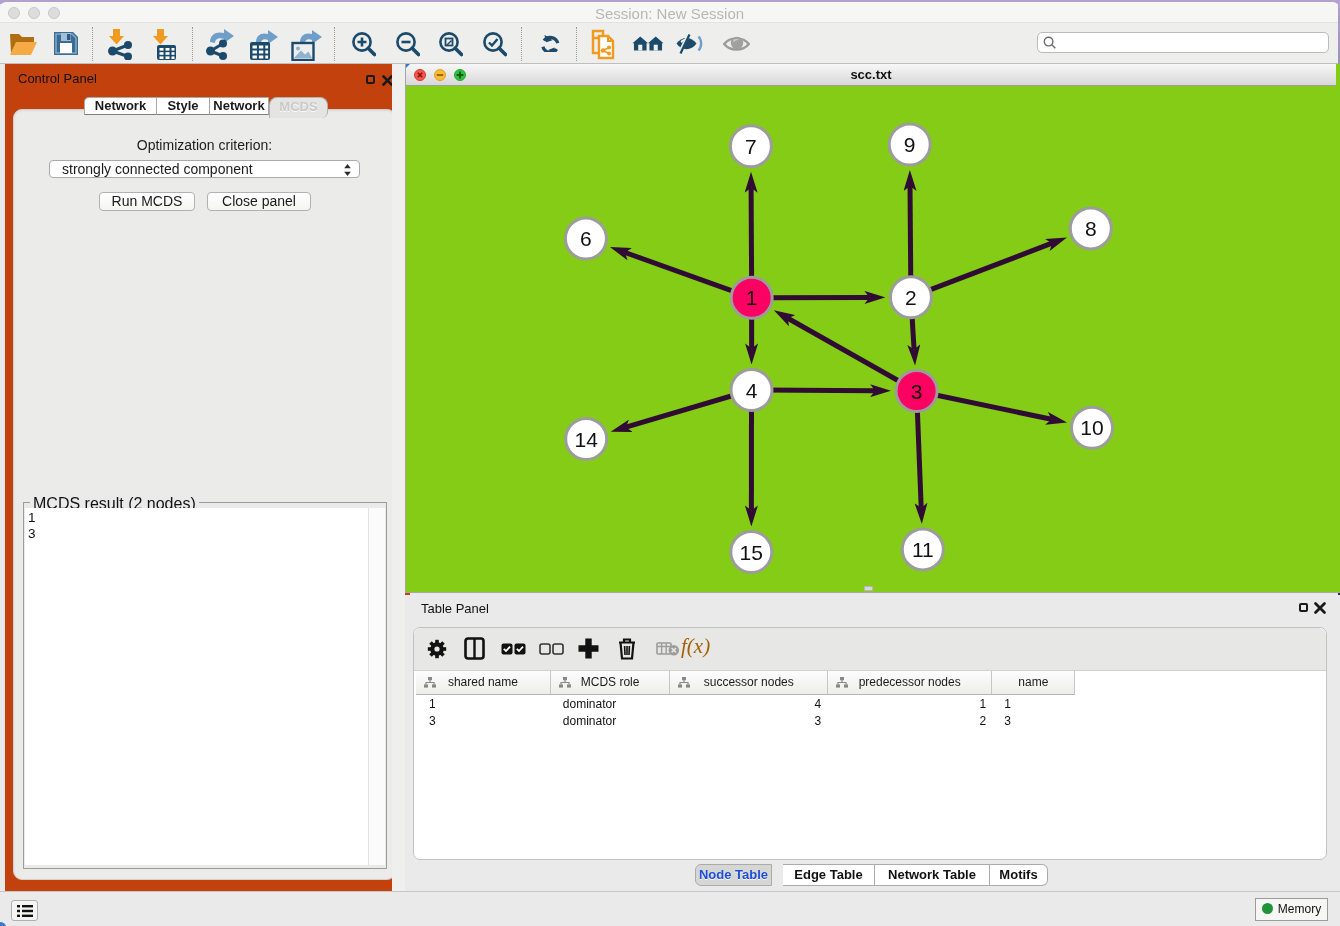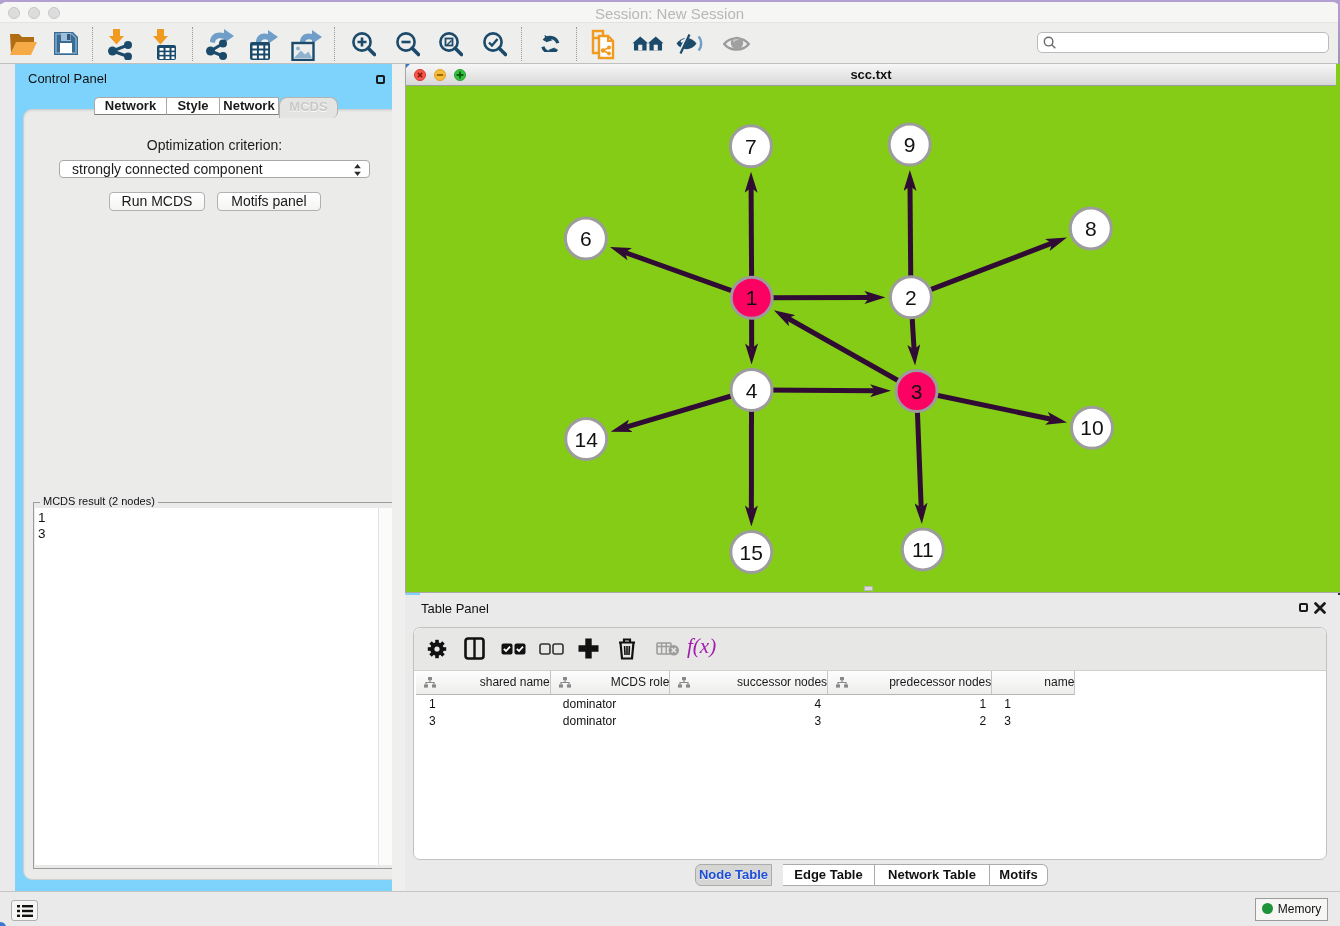--- a/index.html
+++ b/index.html
@@ -7,48 +7,48 @@
 
 #desktop{top:0;left:0;width:1340px;height:4px;background:#b2a0d0}
 #rstrip{top:3px;right:0;width:2px;height:923px;background:linear-gradient(#b2a0d0,#8d86a0 120px,#3a3f52 360px,#272c3c 600px)}
 #titlebar{top:2px;left:0;width:1339px;height:20px;background:#f6f6f5;border-radius:6px 6px 0 0}
 .tl{top:7px;width:12px;height:12px;border-radius:50%;background:#dedddd;border:1px solid #c9c8c8}
 #title{top:5px;left:0;width:1339px;text-align:center;font-size:15px;color:#b7b7b7}
 #toolbar{top:22px;left:0;width:1340px;height:42px;background:#eeeeed;border-bottom:1px solid #bfbfbf;border-top:1px solid #e3e3e3}
 .sep{top:27px;width:1px;height:34px;border-left:1px dotted #9a9a9a}
 #searchbox{top:32px;left:1037px;width:292px;height:21px;background:#fff;border:1px solid #bbb;border-radius:5px}
 
-#cpanel{top:64px;left:15px;width:405px;height:827px;background:#7dd3fc}
+#cpanel{top:64px;left:5px;width:405px;height:827px;background:#c2410c}
 #cp-title{top:7px;left:13px;font-size:13px;color:#111}
 .wicon{width:9px;height:9px;border:2px solid #1a1a1a;border-radius:2px}
 .tab{position:absolute;top:33px;height:18px;background:#fff;border:1px solid #a9a9a9;border-bottom:1px solid #7e7e7e;font-size:13px;font-weight:bold;color:#1a1a1a;text-align:center;line-height:16px}
 #tabpanel{top:45px;left:8px;width:383px;height:771px;background:#ebebea;border:1px solid #d0d0d0;border-radius:9px;box-shadow:inset 0 1px 2px rgba(0,0,0,.08)}
 #tabmcds{top:33px;left:264px;width:59px;height:21px;background:#e4e4e3;border:1px solid #b3b3b3;border-bottom:none;border-radius:8px 8px 6px 0;font-size:13px;font-weight:bold;color:#c9c9c8;text-shadow:0 1px 0 #fafafa;text-align:center;line-height:18px}
 #optlabel{top:73px;left:8px;width:383px;text-align:center;font-size:14px;color:#1c1c1c}
 #dropdown{top:96px;left:44px;width:311px;height:18px;background:#fff;border:1px solid #a9a9a9;border-radius:4px;font-size:14px;line-height:16px;color:#1a1a1a;padding-left:12px}
 .btn{position:absolute;height:19px;background:linear-gradient(#ffffff,#f4f4f3);border:1px solid #b1b1b1;border-radius:4px;font-size:14px;color:#1a1a1a;text-align:center;line-height:17px}
 #fset{top:438px;left:18px;width:364px;height:367px;border:1px solid #9c9c9c;background:#eaeaea}
-#fset-leg{position:absolute;top:-8px;left:6px;background:#eaeaea;font-size:11px;color:#111;padding:0 3px}
+#fset-leg{position:absolute;top:-8px;left:6px;background:#eaeaea;font-size:16px;color:#111;padding:0 3px}
 #fset-white{position:absolute;left:1px;right:1px;top:5px;bottom:3px;background:#fff;font-size:13.5px;color:#111;line-height:16px;padding:2px 0 0 3px}
 #fset-sb{position:absolute;right:1px;top:5px;bottom:3px;width:17px;background:#fbfbfb;border-left:1px solid #e2e2e2}
 
 #vhandle{top:410px;left:397px;width:6px;height:9px;background:#d8d8d8;border:1px solid #b5b5b5}
 
 #netpanel{top:64px;left:405px;width:1052px;height:529px;background:#84cc16;border-left:1px solid #a5a5a5;border-right:1px solid #a5a5a5;border-bottom:1px solid #a8a8a8}
 #nettitle{top:0;left:0;width:930px;height:22px;background:linear-gradient(#f7f7f7,#d8d8d8);border-bottom:1px solid #9d9d9d}
 #netname{top:3px;left:0;width:930px;text-align:center;font-size:13px;font-weight:bold;color:#111}
 .mtl{top:5px;width:12px;height:12px;border-radius:50%;font:bold 9px/11px "Liberation Sans",sans-serif;text-align:center}
 #hhandle{top:522px;left:458px;width:9px;height:5px;background:#d8d8d8;border:1px solid #b5b5b5}
 
 #tpanel{top:595px;left:405px;width:935px;height:296px;background:#eaeaea}
 #tp-title{top:6px;left:16px;font-size:13px;color:#111}
 #tp-box{top:32px;left:8px;width:914px;height:233px;background:#fff;border:1px solid #c2c2c2;border-radius:7px}
 #tp-toolbar{position:absolute;top:0;left:0;right:0;height:43px;background:#e7e7e6;border-bottom:1px solid #d0d0d0;border-radius:7px 7px 0 0}
 #tp-header{position:absolute;top:43px;left:2px;height:24px;display:flex}
-.hcell{height:24px;background:linear-gradient(#fdfdfd,#ededec);border-right:1px solid #c6c6c6;border-bottom:1px solid #b5b5b5;font-size:12px;color:#1a1a1a;text-align:right;line-height:23px;position:relative}
+.hcell{height:24px;background:linear-gradient(#fdfdfd,#ededec);border-right:1px solid #c6c6c6;border-bottom:1px solid #b5b5b5;font-size:12px;color:#1a1a1a;text-align:center;line-height:23px;position:relative}
 .hicon{position:absolute;left:8px;top:6px}
 .trow{position:absolute;left:2px;height:17px;font-size:12px;color:#111}
 .tcell{position:absolute;top:0;height:17px;line-height:17px}
 .btab{position:absolute;top:0;height:22px;background:#fff;border:1px solid #ababab;font-size:13px;font-weight:bold;color:#111;text-align:center;line-height:20px}
 
 #statusbar{top:891px;left:0;width:1340px;height:35px;background:#eaeaea;border-top:1px solid #c5c5c5}
 #listbtn{top:8px;left:11px;width:27px;height:21px;background:#f5f5f4;border:1px solid #b0b0b0;border-radius:3px}
 #membtn{top:6px;left:1255px;width:73px;height:23px;background:#f6f6f5;border:1px solid #9b9b9b;border-radius:0;font-size:12px;color:#111;text-align:center;line-height:21px}
 </style></head><body>
 
@@ -207,21 +207,21 @@
   <div class="abs tab" style="left:205px;width:59px;border-left:none">Network</div>
   <div class="abs" id="tabmcds">MCDS</div>
   <div class="abs" id="dropdown">strongly connected component
     <svg class="abs" style="right:6px;top:2px" width="11" height="14" viewBox="0 0 11 14">
         <path d="M5.5 1 L8.8 5.2 L2.2 5.2 Z" fill="#2a2a2a"></path>
         <path d="M5.5 13 L8.8 8.8 L2.2 8.8 Z" fill="#2a2a2a"></path>
       </svg>
   </div>
   <div class="abs" id="optlabel">Optimization criterion:</div>
   <div class="btn" style="left:94px;top:128px;width:96px">Run MCDS</div>
-  <div class="btn" style="left:202px;top:128px;width:104px">Motifs panel</div>
+  <div class="btn" style="left:202px;top:128px;width:104px">Close panel</div>
   <div class="abs" id="fset">
     <div id="fset-leg">MCDS result (2 nodes)</div>
     <div id="fset-white">1<br>3</div>
     <div id="fset-sb"></div>
   </div>
 </div>
 <div class="abs" id="vhandle"></div>
 
 <div class="abs" id="netpanel">
   <div class="abs" id="nettitle"></div>
@@ -334,21 +334,21 @@
         <path d="M2 5.5 L18 5.5 M7 5 L7 2.5 L13 2.5 L13 5" fill="none" stroke="#111" stroke-width="2.2"></path>
         <path d="M3.5 5.5 L5 21.5 L15 21.5 L16.5 5.5" fill="none" stroke="#111" stroke-width="2.2"></path>
         <path d="M7.6 9 L8 18 M12.4 9 L12 18 M10 9 L10 18" stroke="#111" stroke-width="1.6"></path>
       </svg>
 <svg class="abs" style="left:242px;top:14px" width="24" height="14" viewBox="0 0 24 14">
         <rect x="1" y="1" width="14" height="11" rx="1" fill="none" stroke="#9c9c9c" stroke-width="1.6"></rect>
         <path d="M1 4.5 L15 4.5 M5.6 1 L5.6 12 M10.2 1 L10.2 12" stroke="#9c9c9c" stroke-width="1.4"></path>
         <circle cx="17.8" cy="8.2" r="5.2" fill="#9c9c9c"></circle>
         <path d="M15.6 6 L20 10.4 M20 6 L15.6 10.4" stroke="#e7e7e6" stroke-width="1.5"></path>
       </svg>
-<div class="abs" style="left:273px;top:6px;font:italic 21px 'Liberation Serif',serif;color:#a21caf">f(x)</div>
+<div class="abs" style="left:267px;top:6px;font:italic 21px 'Liberation Serif',serif;color:#a16207">f(x)</div>
 <div id="tp-header">
 <div class="hcell" style="width:134.8px"><svg class="hicon" width="12" height="11" viewBox="0 0 12 11">
             <g fill="#888">
               <rect x="4" y="0" width="4" height="3.2"></rect>
               <rect x="0" y="7.4" width="4" height="3.2"></rect>
               <rect x="8" y="7.4" width="4" height="3.2"></rect>
             </g>
             <path d="M6 3 L6 5.5 M2 7.6 L2 5.5 L10 5.5 L10 7.6" fill="none" stroke="#888" stroke-width="1.2"></path>
           </svg>shared name</div>
 <div class="hcell" style="width:119.6px"><svg class="hicon" width="12" height="11" viewBox="0 0 12 11">

